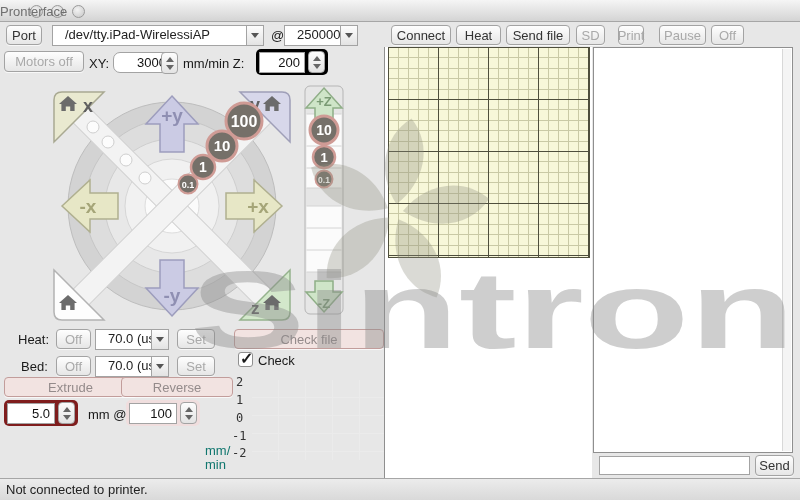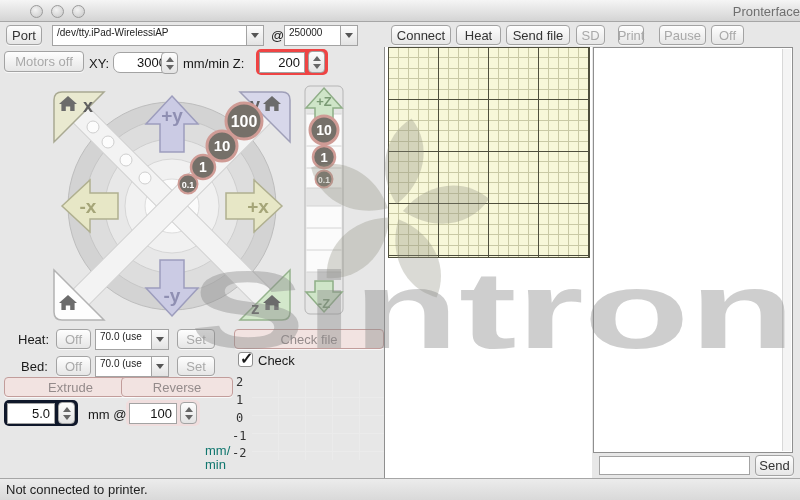--- a/index.html
+++ b/index.html
@@ -4,21 +4,21 @@
 <style>
   * { margin:0; padding:0; box-sizing:border-box; }
   html,body { width:800px; height:500px; overflow:hidden; }
   body { font-family:"Liberation Sans", sans-serif; background:#e7e7e7; position:relative; font-size:13px; color:#222; }
 
   
   .titlebar { position:absolute; left:0; top:0; width:800px; height:22px;
     background:linear-gradient(#f5f5f5,#d4d4d4); border-bottom:1px solid #a6a6a6; }
   .tl { position:absolute; top:5px; width:13px; height:13px; border-radius:50%;
     background:radial-gradient(circle at 40% 35%, #f3f3f3, #c6c6c6); border:1px solid #9a9a9a; }
-  .win-title { position:absolute; top:4px; width:100%; text-align:right; color:#6f6f6f; font-size:13px; }
+  .win-title { position:absolute; top:4px; width:100%; text-align:left; color:#6f6f6f; font-size:13px; }
 
   .statusbar { position:absolute; left:0; top:478px; width:800px; height:22px;
     background:linear-gradient(#ececec,#d9d9d9); border-top:1px solid #a6a6a6; }
   .status-text { position:absolute; left:6px; top:3px; font-size:13px; color:#222; }
 
   
   .btn { position:absolute; height:20px; display:flex; align-items:center; justify-content:center;
     background:linear-gradient(#fefefe,#e6e6e6); border:1px solid #a3a3a3; border-radius:4px;
     font-size:13px; color:#333; box-shadow:0 1px 0 rgba(255,255,255,.7); cursor:default; }
   .btn.disabled { color:#a9a9a9; }
@@ -30,21 +30,21 @@
 
   .stepper { position:absolute; width:17px; height:22px; background:linear-gradient(#fdfdfd,#e3e3e3);
     border:1px solid #a3a3a3; border-radius:4px; display:flex; flex-direction:column;
     align-items:center; justify-content:center; gap:3px; }
   .tri-up { width:0; height:0; border-left:4px solid transparent; border-right:4px solid transparent;
     border-bottom:5px solid #666; }
   .tri-down { width:0; height:0; border-left:4px solid transparent; border-right:4px solid transparent;
     border-top:5px solid #666; }
 
   .combo { position:absolute; display:flex; background:#fff; border:1px solid #a3a3a3; }
-  .combo-text { flex:1; padding:1px 4px; font-size:10px; white-space:nowrap; overflow:hidden; }
+  .combo-text { flex:1; padding:1px 12px; font-size:13px; white-space:nowrap; overflow:hidden; }
   .combo-arrow { width:17px; background:linear-gradient(#fdfdfd,#e3e3e3); border-left:1px solid #a3a3a3;
     display:flex; align-items:center; justify-content:center; }
   .combo-arrow .tri-down { border-left-width:4px; border-right-width:4px; border-top-width:5px; border-top-color:#555; }
 
   .lbl { position:absolute; font-size:13px; color:#1a1a1a; white-space:nowrap; }
 
   .hl-wrap { position:absolute; border-radius:5px; display:flex; align-items:center; padding:2px 3px; gap:3px; }
   .hl-wrap .field, .hl-wrap .stepper { position:relative; }
 
   .checkbox { position:absolute; width:15px; height:15px; background:#fff; border:1px solid #8f8f8f;
@@ -114,21 +114,21 @@
 <div class="btn disabled" style="left:711px;top:25px;width:33px">Off</div>
 
 <div class="btn disabled" style="left:4px;top:51px;width:80px;height:21px">Motors off</div>
 <div class="lbl" style="left:89px;top:56px">XY:</div>
 <input class="field num" style="left: 113px; top: 52px; width: 58px; height: 21px; border-radius: 7px;" value="3000">
 <div class="stepper" style="left:161px;top:52px">
   <span class="tri-up"></span>
   <span class="tri-down"></span>
 </div>
 <div class="lbl" style="left:183px;top:56px">mm/min Z:</div>
-<div class="hl-wrap" style="left:256px;top:49px;background:#ef4444">
+<div class="hl-wrap" style="left:256px;top:49px;background:#000000">
   <input class="field num" style="width: 46px; height: 21px;" value="200">
   <div class="stepper">
     <span class="tri-up"></span>
     <span class="tri-down"></span>
   </div>
 </div>
 
 <svg style="position:absolute;left:46px;top:84px" width="252" height="240" viewBox="0 0 252 240">
   <circle cx="126" cy="122" r="104" fill="#d3d3d3" stroke="#bdbdbd"></circle>
   <circle cx="126" cy="122" r="87" fill="#dddddd" stroke="#c6c6c6"></circle>
@@ -259,21 +259,21 @@
 
 <div class="btn pink" style="left:234px;top:329px;width:150px">Check file</div>
 <div class="checkbox" style="left:238px;top:352px">
   <span class="mark">✓</span>
 </div>
 <div class="lbl" style="left:258px;top:353px">Check</div>
 
 <div class="btn pink" style="left:4px;top:377px;width:133px">Extrude</div>
 <div class="btn pink" style="left:121px;top:377px;width:112px">Reverse</div>
 
-<div class="hl-wrap" style="left:4px;top:400px;background:#0f172a">
+<div class="hl-wrap" style="left:4px;top:400px;background:#7f1d1d">
   <input class="field num" style="width: 48px; height: 21px;" value="5.0">
   <div class="stepper">
     <span class="tri-up"></span>
     <span class="tri-down"></span>
   </div>
 </div>
 <div class="lbl" style="left:88px;top:407px">mm @</div>
 <div class="hl-wrap" style="left:126px;top:400px;background:#f0dede">
   <input class="field num" style="width: 48px; height: 21px;" value="100">
   <div class="stepper">

